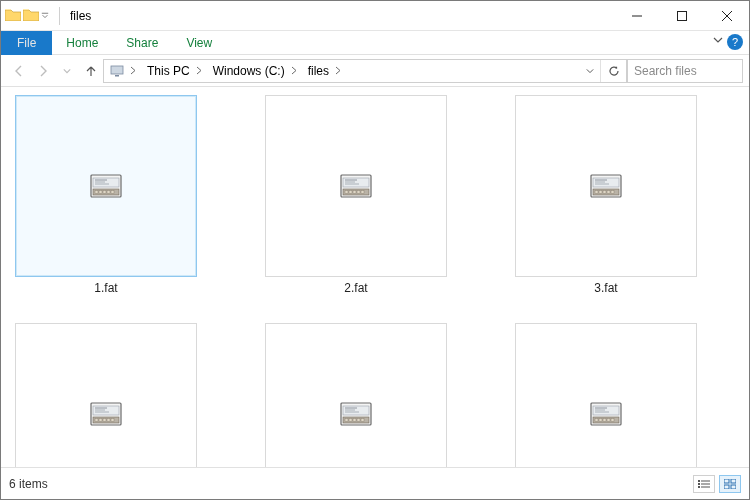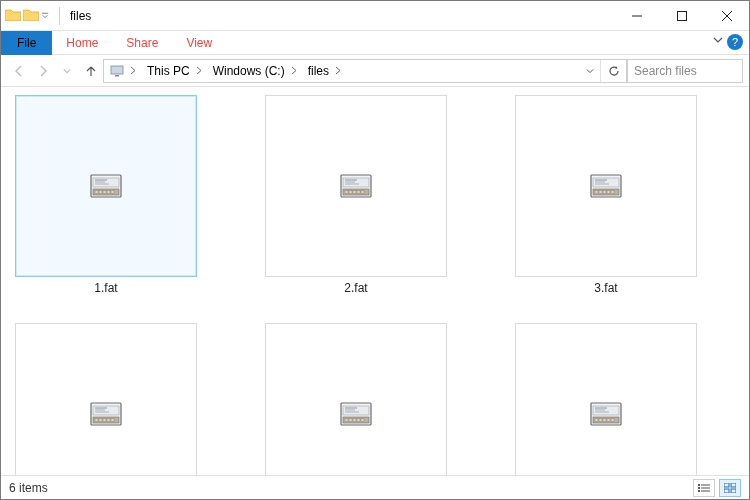--- a/index.html
+++ b/index.html
@@ -12,22 +12,22 @@
   .folder-glyph { width: 16px; height: 14px; display: inline-block; }
   .titlebar .title { font-size: 12px; padding-left: 4px; flex: 0 0 auto; }
   .titlebar .divider { width: 1px; height: 18px; background: #d0d0d0; margin: 0 6px; }
   .titlebar .spacer { flex: 1; }
   .winbtn { width: 45px; height: 29px; display: flex; align-items: center; justify-content: center; }
   .winbtn svg { width: 10px; height: 10px; }
   .chev-down { width: 8px; height: 8px; }
 
   
   .ribbon { height: 24px; display: flex; align-items: stretch; background: #fff; border-bottom: 1px solid #e1e1e1; font-size: 12px; position: relative; }
-  .ribbon .tab { padding: 0 14px; display: flex; align-items: center; color: #ef4444; }
-  .ribbon .tab.file { background: #1979ca; color: #000000; padding: 12px 16px; }
+  .ribbon .tab { padding: 0 14px; display: flex; align-items: center; color: #15803d; }
+  .ribbon .tab.file { background: #1979ca; color: #e5e5e5; padding: 12px 16px; }
   .ribbon .expand { position: absolute; right: 26px; top: 4px; }
   .ribbon .help { position: absolute; right: 6px; top: 3px; width: 16px; height: 16px; border-radius: 50%; background: #1979ca; color: #fff; font-size: 11px; display: flex; align-items: center; justify-content: center; }
 
   
   .navrow { height: 32px; display: flex; align-items: center; gap: 0; padding: 3px 6px; border-bottom: 1px solid #e1e1e1; }
   .navbtn { width: 24px; height: 24px; display: flex; align-items: center; justify-content: center; color: #555; border-radius: 2px; }
   .navbtn.disabled { color: #bdbdbd; }
   .addr { flex: 1; height: 24px; border: 1px solid #cfcfcf; display: flex; align-items: center; font-size: 12px; background: #fff; }
   .addr .seg { padding: 0 4px 0 8px; display: flex; align-items: center; height: 100%; }
   .addr .crumb-chev { color: #6a6a6a; padding: 0 2px; }
@@ -39,21 +39,21 @@
   
   .content { flex: 1; overflow: auto; padding: 4px 12px 0 0; }
   .grid { display: flex; flex-wrap: wrap; gap: 28px 68px; padding: 4px 10px 12px 14px; }
   .tile { width: 182px; display: flex; flex-direction: column; align-items: center; }
   .thumb { width: 182px; height: 182px; border: 1px solid #d9d9d9; background: #fff; display: flex; align-items: center; justify-content: center; }
   .tile.selected .thumb { border: 1px solid #8ec7ef; background: #f3faff; outline: 1px solid #cde8f8; outline-offset: -2px; }
   .tile .label { font-size: 12px; color: #222; padding-top: 4px; text-align: center; }
   .fileicon { width: 32px; height: 24px; }
 
   
-  .status { height: 24px; border-top: 1px solid #e1e1e1; display: flex; align-items: center; font-size: 12px; color: #333; padding: 0 8px; }
+  .status { height: 32px; border-top: 1px solid #e1e1e1; display: flex; align-items: center; font-size: 12px; color: #333; padding: 0 8px; }
   .status .spacer { flex: 1; }
   .viewtoggle { width: 22px; height: 18px; border: 1px solid #d0d0d0; margin-left: 4px; display: flex; align-items: center; justify-content: center; color: #555; background: #fff; }
   .viewtoggle.active { background: #e6f2fb; border-color: #8ec7ef; color: #2a6fb0; }
 
   svg { display: block; }
 </style>
 </head>
 <body>
 
 <div class="window">

